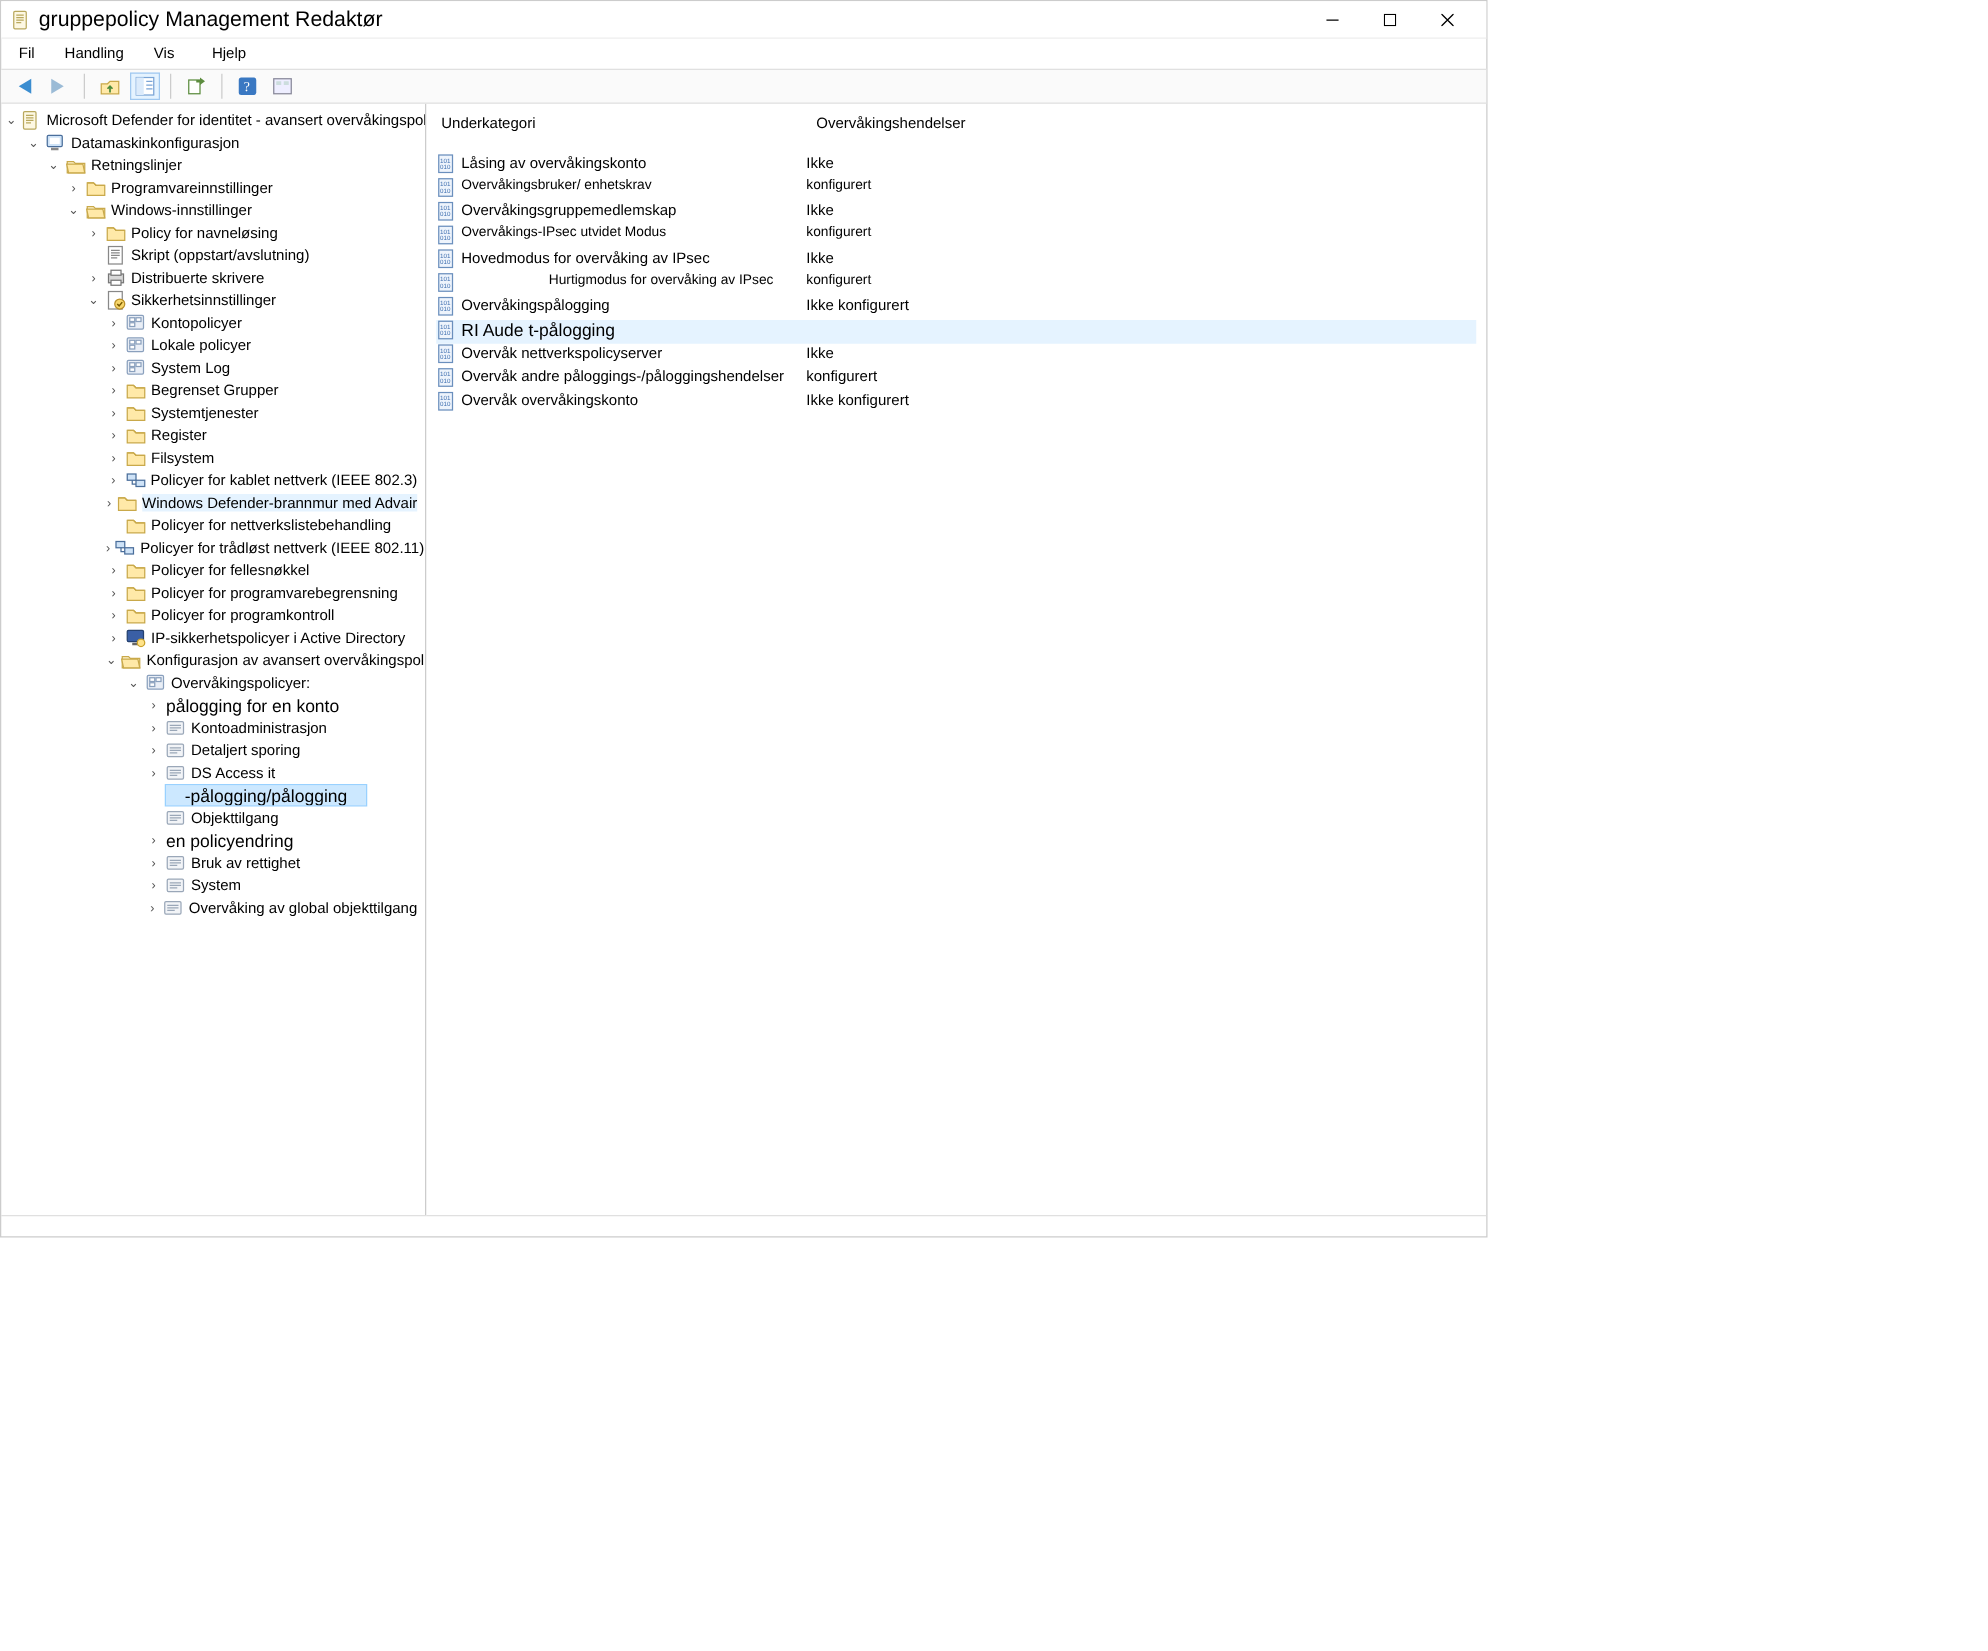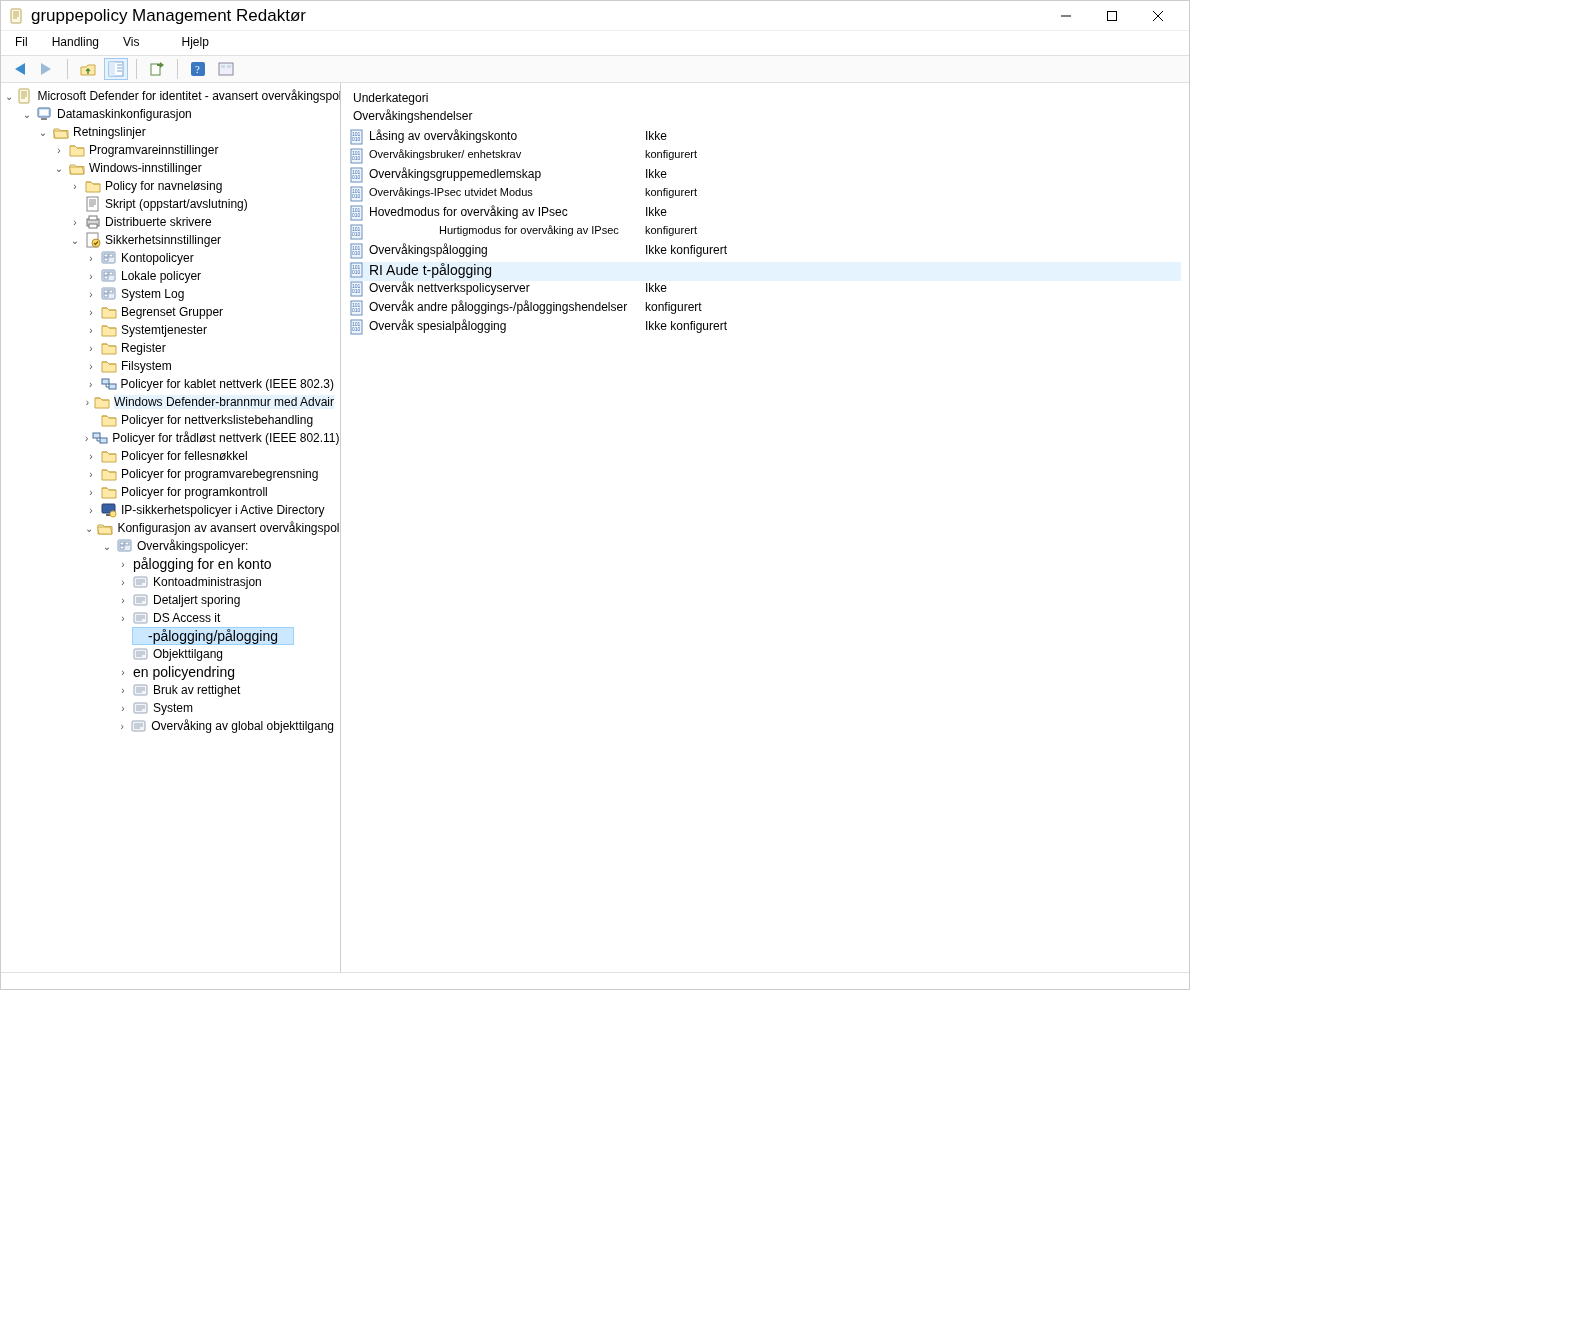--- a/index.html
+++ b/index.html
@@ -102,22 +102,21 @@
     background:#cce8ff;
     outline:1px solid #99d1ff;
     padding:0 15px;
   }
   .tree-row.hover-sel .label { background:#e5f3ff; }
   .tree-row.cat3 .label { font-size:14px; }
   
   .detail-header {
     display:flex;
     font-size:12px;
-    margin-bottom:4px;
-    flex-direction:column;
+    margin-bottom:16px;
   }
   .detail-header .col { padding:2px 4px; }
   .col-sub { width:300px; }
   .col-evt { flex:1; }
   .drow {
     display:flex;
     align-items:flex-start;
     height:19px;
     font-size:12px;
   }
@@ -260,21 +259,21 @@
       <svg width="10" height="10">
           <path d="M0 0l10 10M10 0L0 10" stroke="#000"></path>
         </svg>
     </div>
   </div>
 
   <div class="menubar">
     <span class="menu-item">Fil</span>
     <span class="menu-item">Handling</span>
     <span class="menu-item">Vis</span>
-    <span class="menu-item" style="margin-left:18px">Hjelp</span>
+    <span class="menu-item" style="margin-left:6px">Hjelp</span>
   </div>
 
   <div class="toolbar">
     <div class="tb-btn">
         <svg width="16" height="16">
           <use href="#i-back"></use>
         </svg>
       </div>
     <div class="tb-btn">
         <svg width="16" height="16">
@@ -721,21 +720,21 @@
             </span>
             <span class="dsub">Overvåk andre påloggings-/påloggingshendelser</span>
             <span class="devt">konfigurert</span>
           </div>
           <div class="drow">
             <span class="dicon">
               <svg width="16" height="16">
                 <use href="#i-policy"></use>
               </svg>
             </span>
-            <span class="dsub">Overvåk spesialpålogging</span>
+            <span class="dsub">Overvåk overvåkingskonto</span>
             <span class="devt">Ikke konfigurert</span>
           </div>
         </div>
     </div>
   </div>
 
   <div class="hscroll-wrap">
     <div class="hscroll" style="width:340px">
         <div class="inner"></div>
       </div>

